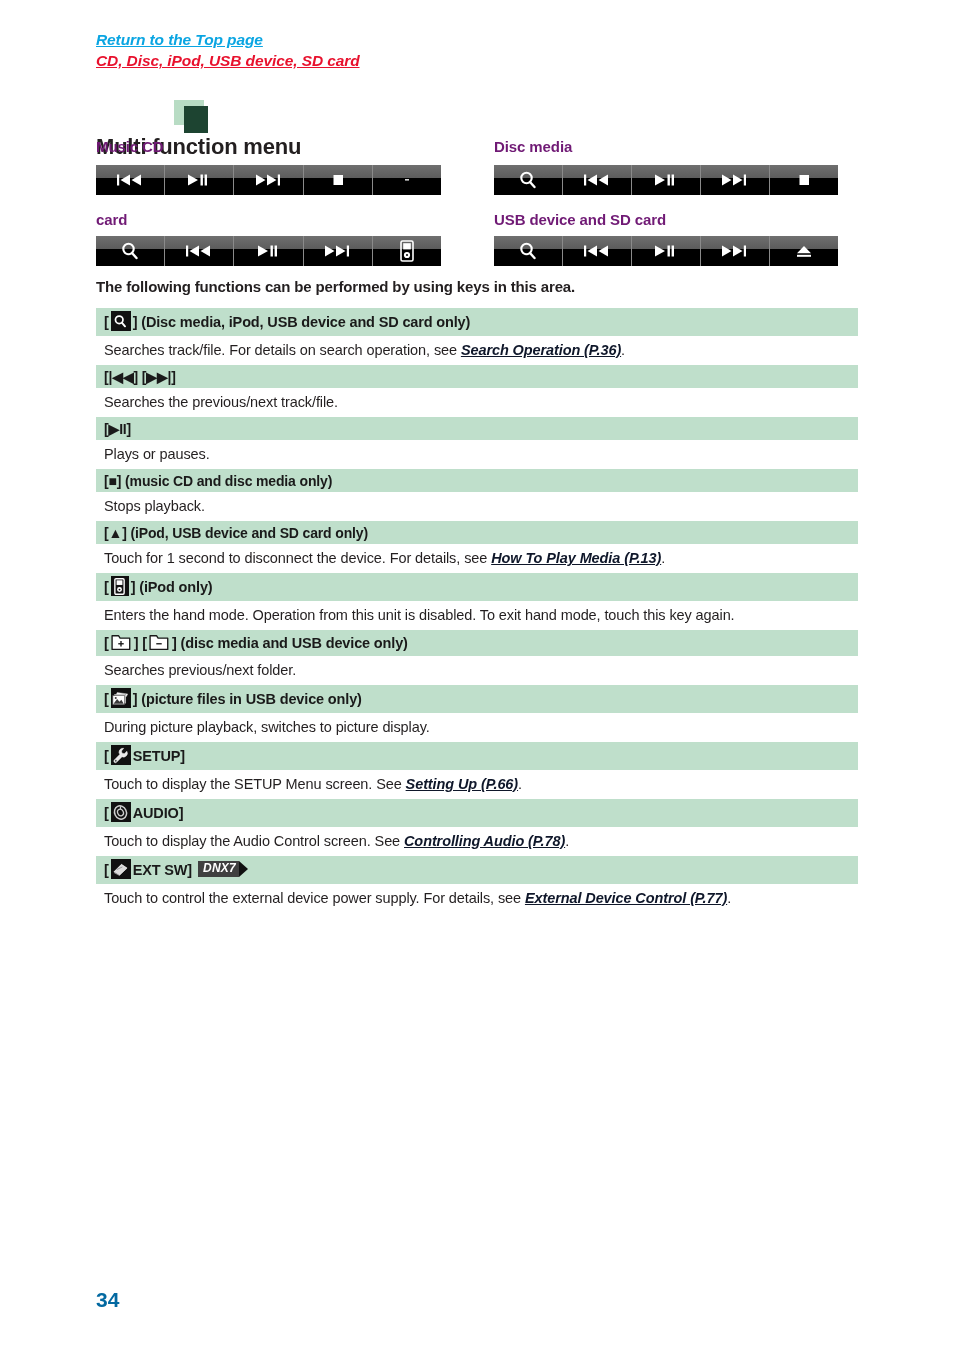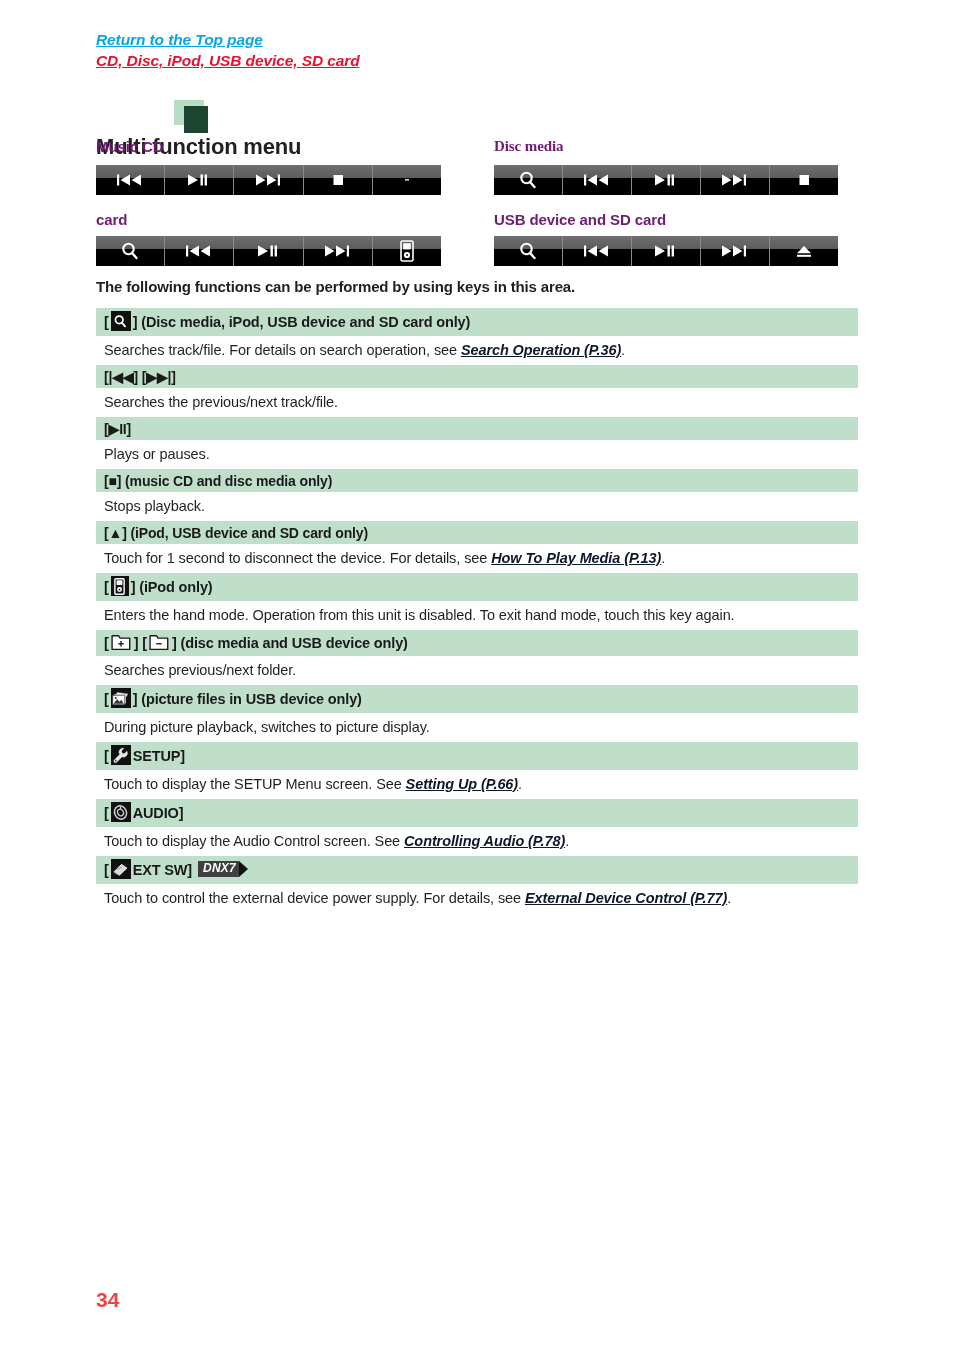--- a/index.html
+++ b/index.html
@@ -226,21 +226,21 @@
     border-left: 9px solid #111111;
   }
 
   
   .pagenum {
     position: absolute;
     left: 96px;
     top: 1288px;
     font-size: 21px;
     font-weight: bold;
-    color: #ef4444;
+    color: #0369a1;
   }
 </style>
 </head>
 <body>
 
 <div class="page">
 
   <div class="toplinks">
     <a class="link-top" href="#">Return to the Top page</a>
     <a class="link-red" href="#">CD, Disc, iPod, USB device, SD card</a>
@@ -282,21 +282,21 @@
           <rect x="1.5" y="1" width="9.5" height="10" fill="#fff"></rect>
         </svg>
     </div>
     <div class="ctrlkey">
       <svg width="10" height="12" viewBox="0 0 10 12">
           <rect x="3" y="5" width="4" height="1.6" fill="#d8d8d8"></rect>
         </svg>
     </div>
   </div>
 
-  <div class="bar-label" style="left:494px; top:138px;font-family:Liberation Serif, serif;">Disc media</div>
+  <div class="bar-label" style="left:494px; top:138px;">Disc media</div>
   <div class="ctrlbar" style="left:494px; top:165px; width:344px;">
     <div class="ctrlkey">
       <svg width="20" height="20" viewBox="0 0 20 20">
           <circle cx="8.5" cy="8" r="5.2" fill="none" stroke="#fff" stroke-width="2.1"></circle>
           <line x1="12" y1="12" x2="16.5" y2="17" stroke="#fff" stroke-width="2.4" stroke-linecap="round"></line>
         </svg>
     </div>
     <div class="ctrlkey">
       <svg width="30" height="12" viewBox="0 0 30 12">
           <rect x="2" y="0.5" width="2.2" height="11" fill="#fff"></rect>

